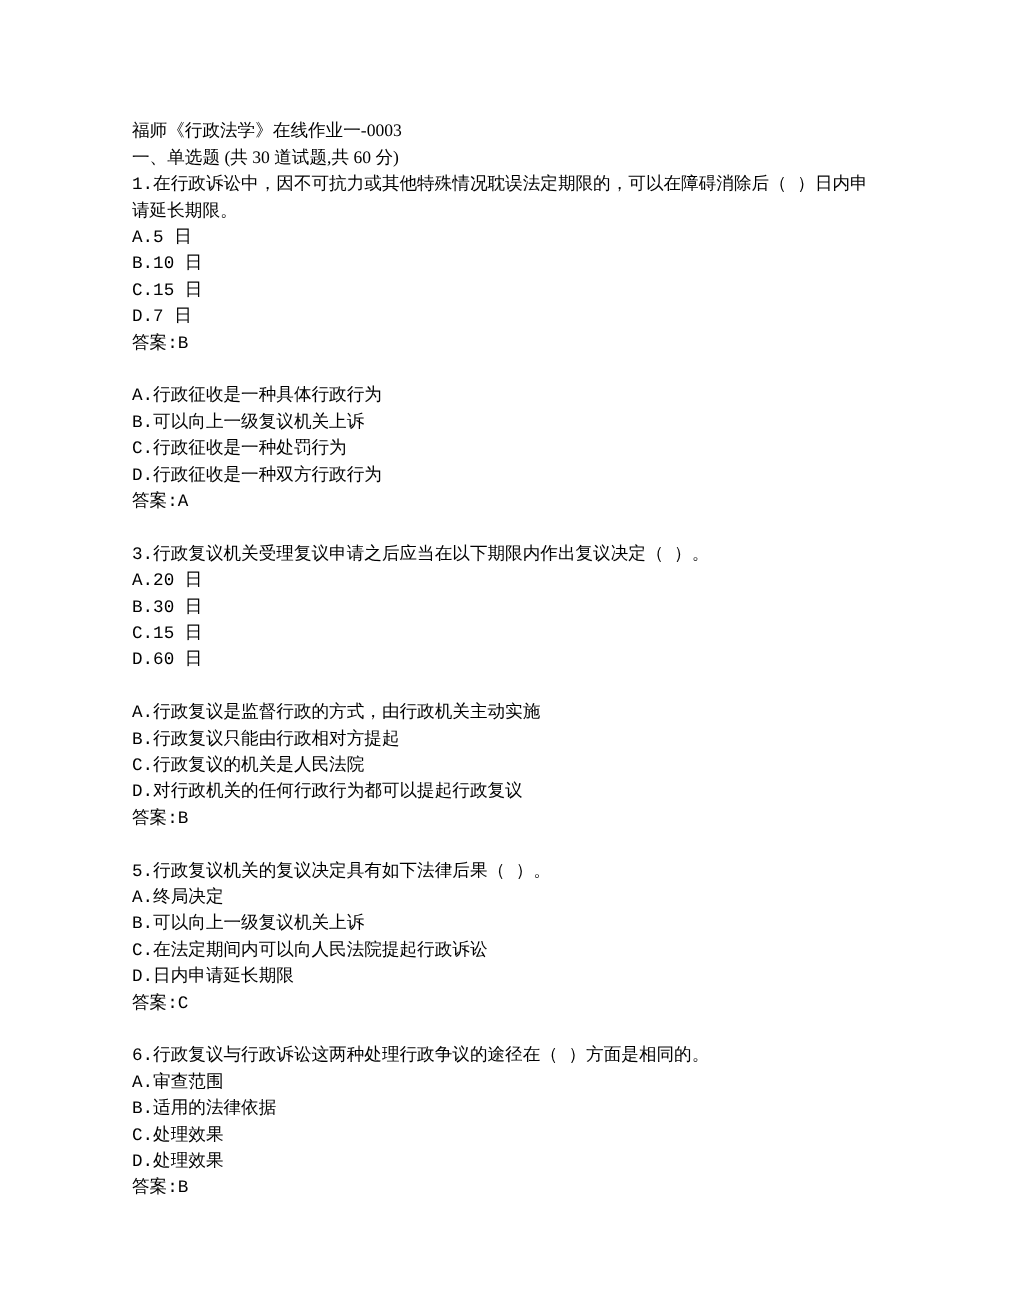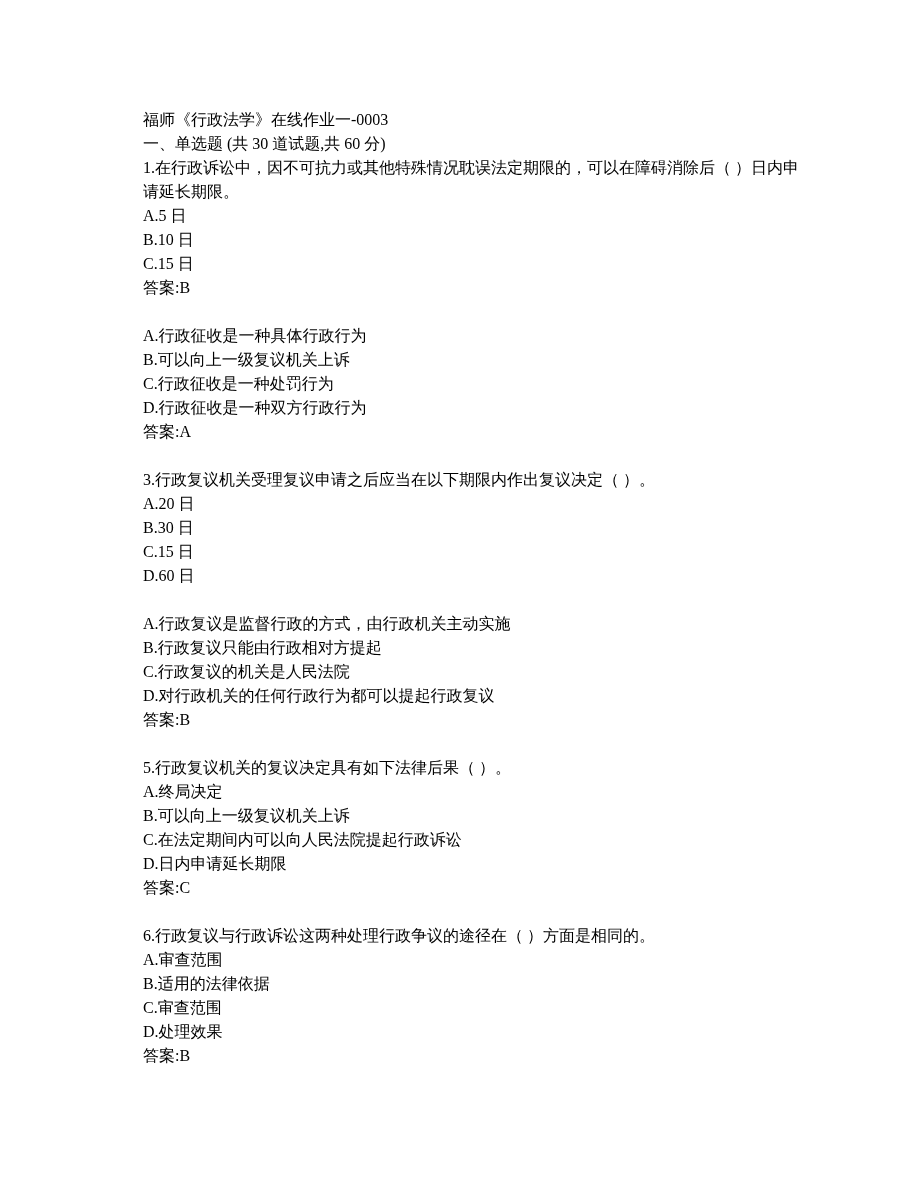--- a/index.html
+++ b/index.html
@@ -12,42 +12,43 @@
       min-height: 1191px;
       background: #ffffff;
       font-family: "SimSun", "宋体", serif;
       font-size: 16px;
       line-height: 1.5;
       color: #000000;
       padding: 108px 120px 40px 120px;
     }
     .line {
       white-space: normal;
-      margin-left: 23px;
     }
     .question-block {
       margin-bottom: 24px;
+      font-family: Liberation Mono, monospace;
     }
     .header-block {
       margin-bottom: 0;
     }
   </style>
 </head>
 <body>
 
 <div class="header-block">
   <div class="line">福师《行政法学》在线作业一-0003</div>
   <div class="line">一、单选题 (共 30 道试题,共 60 分)</div>
 </div>
 
 <div class="question-block">
   <div class="line">1.在行政诉讼中，因不可抗力或其他特殊情况耽误法定期限的，可以在障碍消除后（ ）日内申请延长期限。</div>
   <div class="line">A.5 日</div>
   <div class="line">B.10 日</div>
   <div class="line">C.15 日</div>
+  <div class="line">D.7 日</div>
   <div class="line">答案:B</div>
 </div>
 
 <div class="question-block">
   <div class="line">A.行政征收是一种具体行政行为</div>
   <div class="line">B.可以向上一级复议机关上诉</div>
   <div class="line">C.行政征收是一种处罚行为</div>
   <div class="line">D.行政征收是一种双方行政行为</div>
   <div class="line">答案:A</div>
 </div>
@@ -74,16 +75,16 @@
   <div class="line">B.可以向上一级复议机关上诉</div>
   <div class="line">C.在法定期间内可以向人民法院提起行政诉讼</div>
   <div class="line">D.日内申请延长期限</div>
   <div class="line">答案:C</div>
 </div>
 
 <div class="question-block">
   <div class="line">6.行政复议与行政诉讼这两种处理行政争议的途径在（ ）方面是相同的。</div>
   <div class="line">A.审查范围</div>
   <div class="line">B.适用的法律依据</div>
-  <div class="line">C.审查范围</div>
+  <div class="line">C.处理效果</div>
   <div class="line">D.处理效果</div>
   <div class="line">答案:B</div>
 </div>
 
 </body></html>

